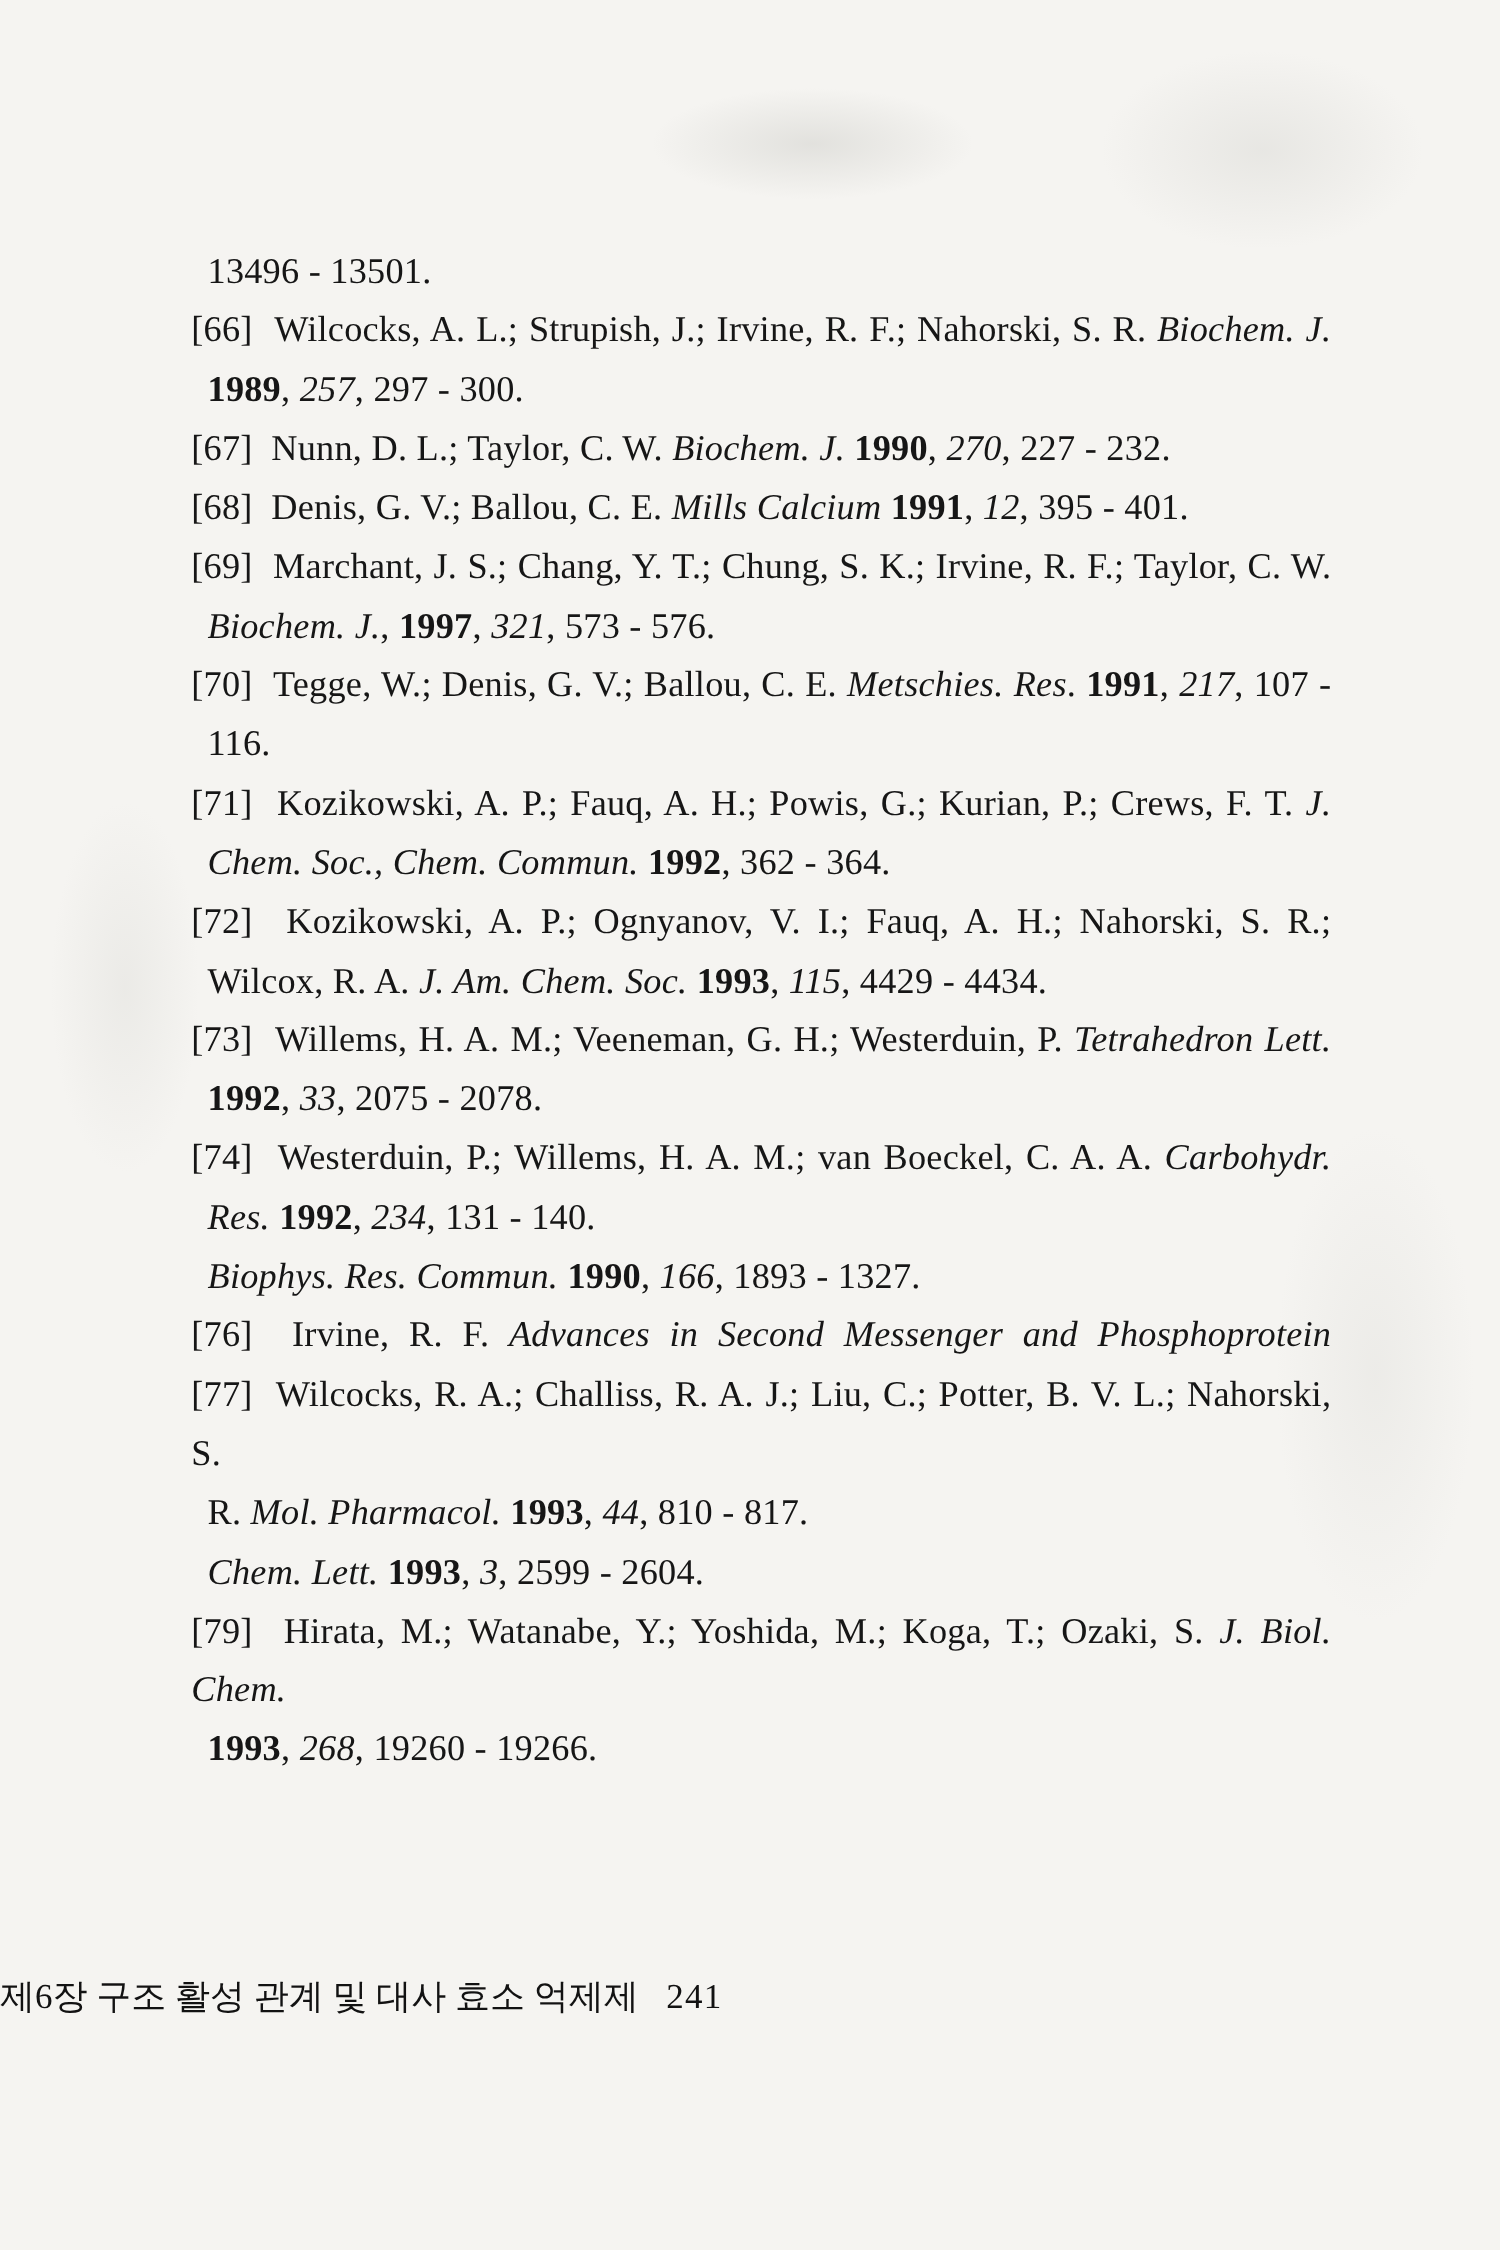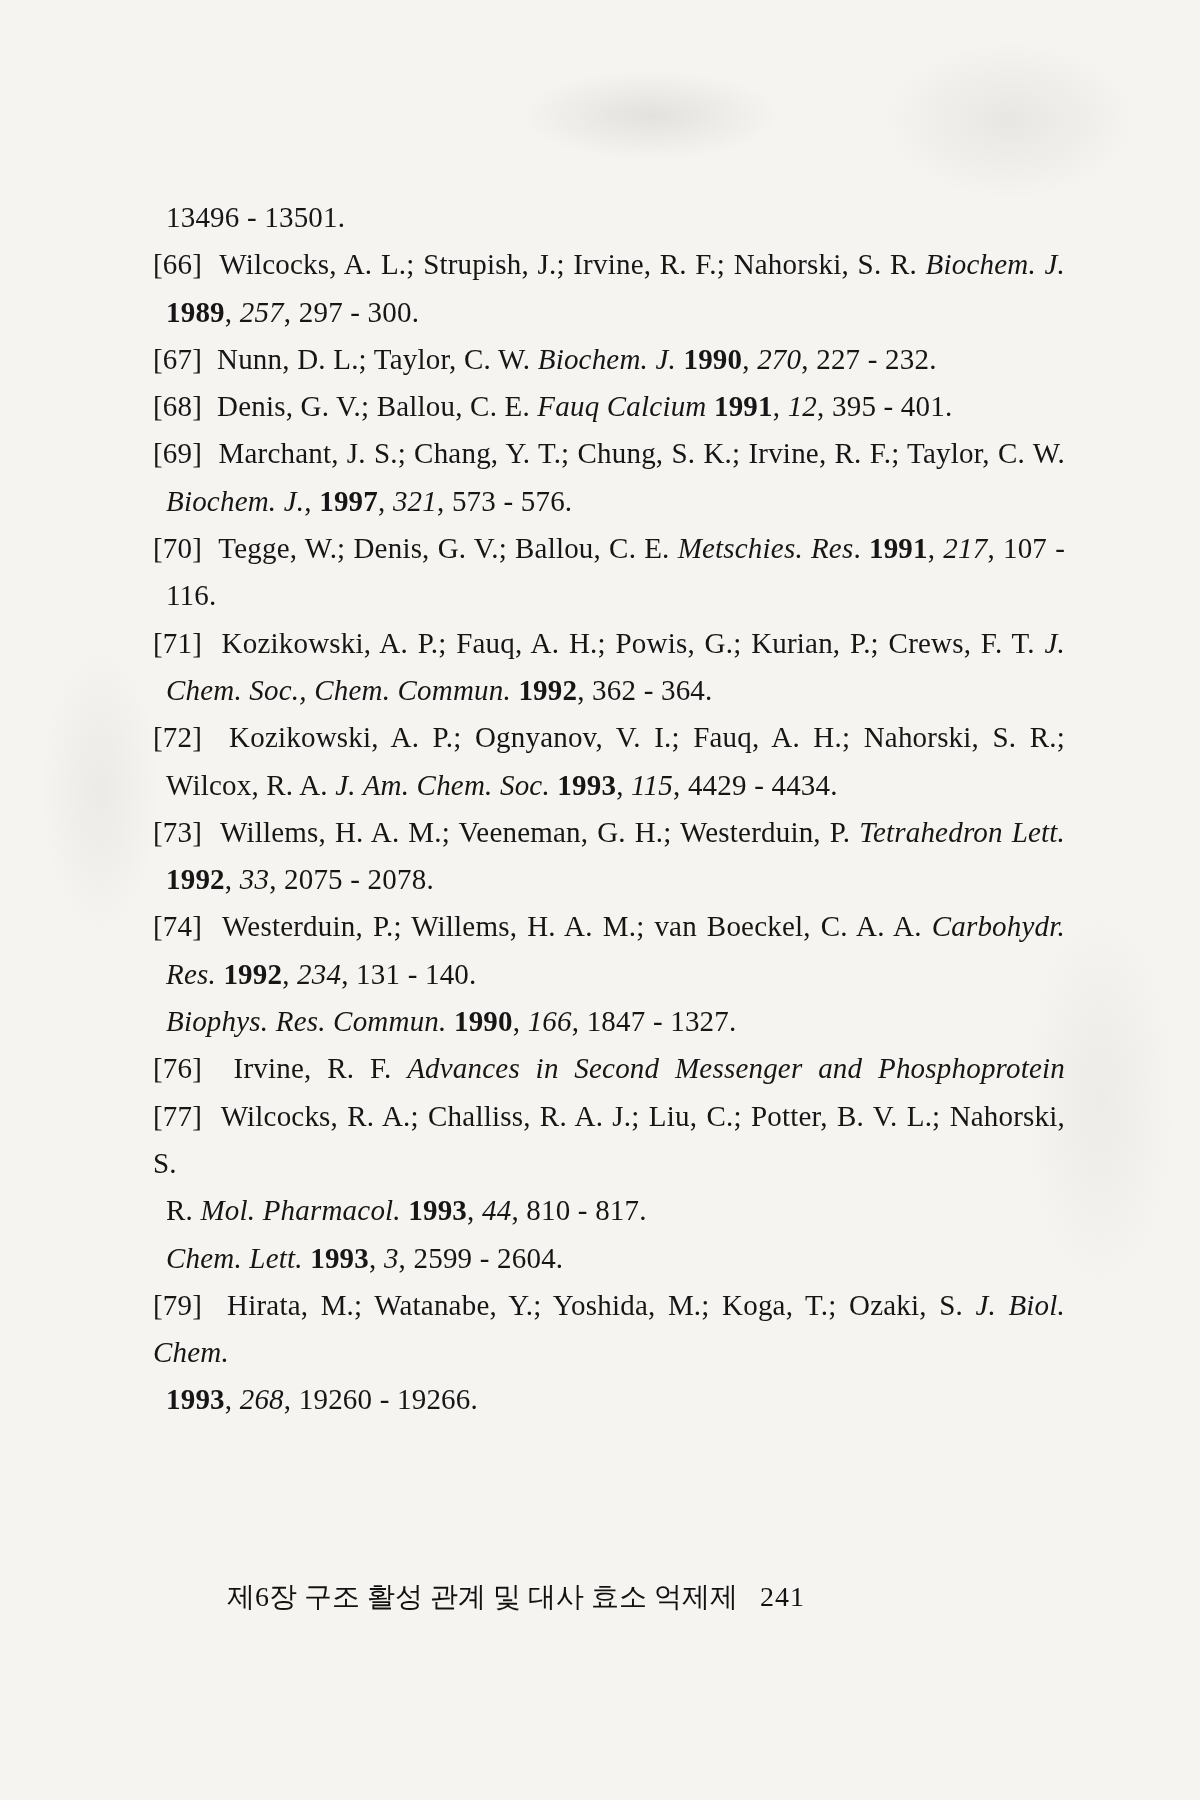--- a/index.html
+++ b/index.html
@@ -39,55 +39,55 @@
   .line.j{text-align:justify;text-align-last:justify;}
   .label{display:inline;text-align:right;}
   .label:after{content:"\00a0\00a0";}
   .seg-i{font-style:italic;}
   .seg-b{font-weight:bold;}
 
   .footer{
     position:absolute;
     left:0;top:1578px;
     width:1032px;
-    text-align:center;
+    text-align:left;
     font-size:28px;
     color:#121212;
     font-family:"Liberation Serif","DejaVu Serif",serif;
   }
   .footer .pn{margin-left:22px;letter-spacing:1px;}
 </style>
 </head>
 <body>
 
 <div class="page">
   <div class="smudge sm1"></div>
   <div class="smudge sm2"></div>
   <div class="smudge sm3"></div>
   <div class="smudge sm4"></div>
 
   <div class="refs" id="ref-list">
       <div class="line cont"><span>13496 - 13501.</span></div>
       <div class="line j"><span class="label">[66]</span><span>Wilcocks, A. L.; Strupish, J.; Irvine, R. F.; Nahorski, S. R. </span><span class="seg-i">Biochem. J.</span></div>
       <div class="line cont"><span class="seg-b">1989</span><span>, </span><span class="seg-i">257</span><span>, 297 - 300.</span></div>
       <div class="line"><span class="label">[67]</span><span>Nunn, D. L.; Taylor, C. W. </span><span class="seg-i">Biochem. J.</span><span> </span><span class="seg-b">1990</span><span>, </span><span class="seg-i">270</span><span>, 227 - 232.</span></div>
-      <div class="line"><span class="label">[68]</span><span>Denis, G. V.; Ballou, C. E. </span><span class="seg-i">Fauq Calcium</span><span>  </span><span class="seg-b">1991</span><span>, </span><span class="seg-i">12</span><span>, 395 - 401.</span></div>
+      <div class="line"><span class="label">[68]</span><span>Denis, G. V.; Ballou, C. E. </span><span class="seg-i">Mills Calcium</span><span>  </span><span class="seg-b">1991</span><span>, </span><span class="seg-i">12</span><span>, 395 - 401.</span></div>
       <div class="line j"><span class="label">[69]</span><span>Marchant, J. S.; Chang, Y. T.; Chung, S. K.; Irvine, R. F.; Taylor, C. W.</span></div>
       <div class="line cont"><span class="seg-i">Biochem. J.</span><span>, </span><span class="seg-b">1997</span><span>, </span><span class="seg-i">321</span><span>, 573 - 576.</span></div>
       <div class="line j"><span class="label">[70]</span><span>Tegge, W.; Denis, G. V.; Ballou, C. E. </span><span class="seg-i">Metschies. Res</span><span>.  </span><span class="seg-b">1991</span><span>, </span><span class="seg-i">217</span><span>, 107 -</span></div>
       <div class="line cont"><span>116.</span></div>
       <div class="line j"><span class="label">[71]</span><span>Kozikowski, A. P.; Fauq, A. H.; Powis, G.; Kurian, P.; Crews, F. T. </span><span class="seg-i">J.</span></div>
       <div class="line cont"><span class="seg-i">Chem. Soc., Chem. Commun.</span><span> </span><span class="seg-b">1992</span><span>, 362 - 364.</span></div>
       <div class="line j"><span class="label">[72]</span><span>Kozikowski, A. P.; Ognyanov, V. I.; Fauq, A. H.; Nahorski, S. R.;</span></div>
       <div class="line cont"><span>Wilcox, R. A. </span><span class="seg-i">J. Am. Chem. Soc.</span><span>  </span><span class="seg-b">1993</span><span>, </span><span class="seg-i">115</span><span>, 4429 - 4434.</span></div>
       <div class="line j"><span class="label">[73]</span><span>Willems, H. A. M.; Veeneman, G. H.; Westerduin, P. </span><span class="seg-i">Tetrahedron Lett.</span></div>
       <div class="line cont"><span class="seg-b">1992</span><span>, </span><span class="seg-i">33</span><span>, 2075 - 2078.</span></div>
       <div class="line j"><span class="label">[74]</span><span>Westerduin, P.; Willems, H. A. M.; van Boeckel, C. A. A. </span><span class="seg-i">Carbohydr.</span></div>
       <div class="line cont"><span class="seg-i">Res.</span><span>  </span><span class="seg-b">1992</span><span>, </span><span class="seg-i">234</span><span>, 131 - 140.</span></div>
-      <div class="line cont"><span class="seg-i">Biophys. Res. Commun.</span><span>  </span><span class="seg-b">1990</span><span>, </span><span class="seg-i">166</span><span>, 1847 - 1327.</span></div>
+      <div class="line cont"><span class="seg-i">Biophys. Res. Commun.</span><span>  </span><span class="seg-b">1990</span><span>, </span><span class="seg-i">166</span><span>, 1893 - 1327.</span></div>
       <div class="line j"><span class="label">[76]</span><span>Irvine, R. F. </span><span class="seg-i">Advances in Second Messenger and Phosphoprotein</span></div>
       <div class="line j"><span class="label">[77]</span><span>Wilcocks, R. A.; Challiss, R. A. J.; Liu, C.; Potter, B. V. L.; Nahorski, S.</span></div>
       <div class="line cont"><span>R. </span><span class="seg-i">Mol. Pharmacol.</span><span>  </span><span class="seg-b">1993</span><span>, </span><span class="seg-i">44</span><span>, 810 - 817.</span></div>
       <div class="line cont"><span class="seg-i">Chem. Lett.</span><span>  </span><span class="seg-b">1993</span><span>, </span><span class="seg-i">3</span><span>, 2599 - 2604.</span></div>
       <div class="line j"><span class="label">[79]</span><span>Hirata, M.; Watanabe, Y.; Yoshida, M.; Koga, T.; Ozaki, S. </span><span class="seg-i">J. Biol. Chem.</span></div>
       <div class="line cont"><span class="seg-b">1993</span><span>, </span><span class="seg-i">268</span><span>, 19260 - 19266.</span></div>
     </div>
 
   <div class="footer">
     <span>제6장 구조 활성 관계 및 대사 효소 억제제</span><span class="pn">241</span>

